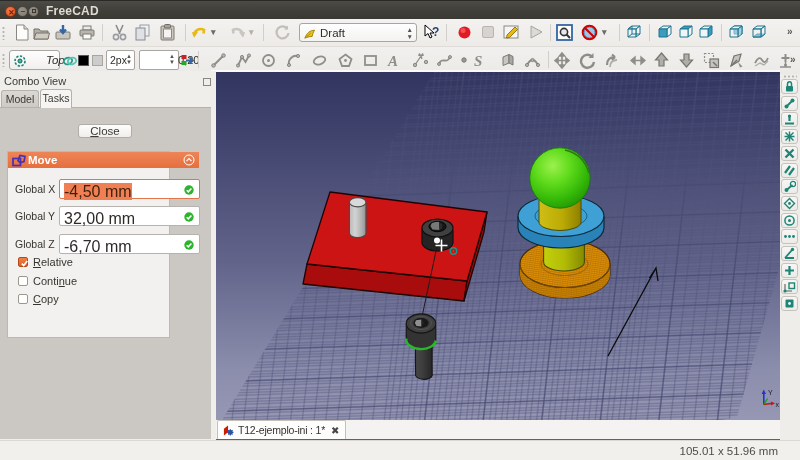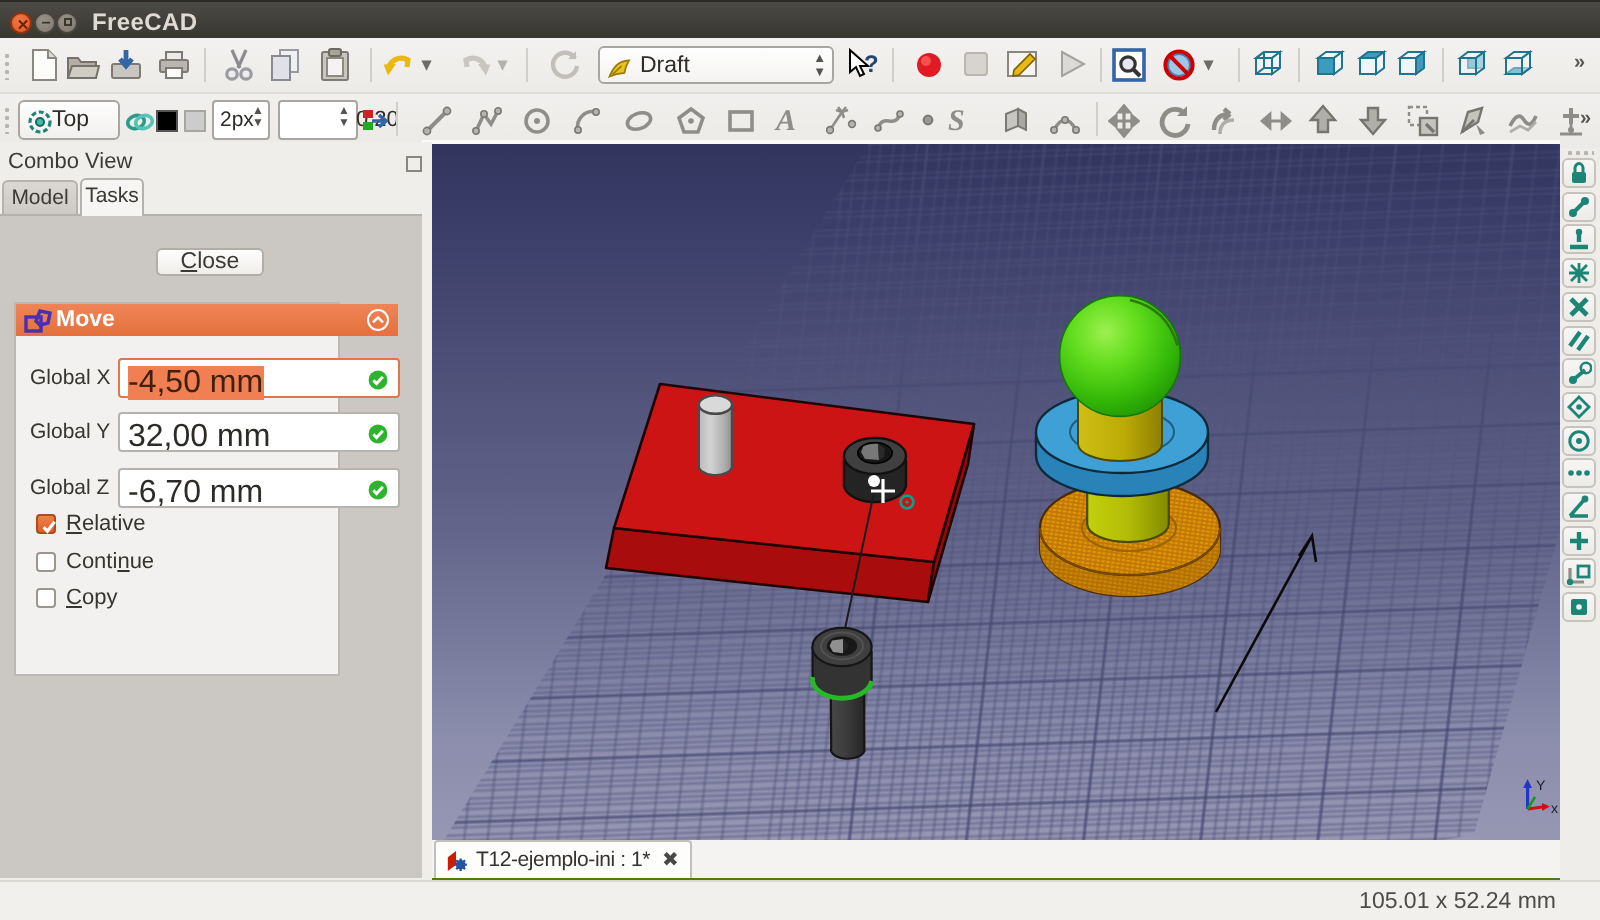--- a/index.html
+++ b/index.html
@@ -252,21 +252,21 @@
     <div class="chev" style="left:787px;top:7px;font-size:10px;">»</div>
   </div>
   <div id="tbar2">
     <div class="grip" style="left:2px;top:6px"></div>
 
     <div style="position:absolute;left:9px;top:3px;width:51px;height:20px;background:linear-gradient(#fefefe,#f2f0ee);border:1px solid #a9a5a0;border-radius:3px;">
       <svg style="position:absolute;left:3px;top:2.5px" width="14" height="14" viewBox="0 0 14 14">
         <circle cx="7" cy="7" r="5" fill="none" stroke="#1e8576" stroke-width="1.6" stroke-dasharray="2.4 1.4"></circle>
         <circle cx="7" cy="7" r="2" fill="#46b8a8" stroke="#12695c" stroke-width="1"></circle>
       </svg>
-      <span style="position:absolute;left:16px;top:3px;font-size:11.5px;color:#2f2d29;">Top</span>
+      <span style="position:absolute;left:36px;top:3px;font-size:11.5px;color:#2f2d29;font-style:italic;">Top</span>
     </div>
 
     <svg class="ticon" style="left:63px;top:8px" width="14" height="12" viewBox="0 0 14 12">
       <ellipse cx="5" cy="6" rx="4.2" ry="3.2" fill="none" stroke="#2a9a8a" stroke-width="1.8" transform="rotate(-18 5 6)"></ellipse>
       <ellipse cx="9" cy="6" rx="4.2" ry="3.2" fill="none" stroke="#55c4b4" stroke-width="1.8" transform="rotate(-18 9 6)"></ellipse>
     </svg>
 
     <div style="position:absolute;left:78px;top:8px;width:11px;height:11px;background:#000;border:1px solid #555;"></div>
 
     <div style="position:absolute;left:92px;top:8px;width:11px;height:11px;background:#ccc;border:1px solid #a9a5a0;"></div>
@@ -663,15 +663,15 @@
   <div id="tabbar">
     <div id="vtab"><svg style="position:absolute;left:5px;top:3.5px" width="11" height="11" viewBox="0 0 12 12">
           <path d="M1,11.5 L1,4 L5.5,0.5 L5.5,8 Z" fill="#cc1d00"></path>
           <circle cx="8" cy="8" r="2.6" fill="#2a52a2"></circle>
           <circle cx="8" cy="8" r="1" fill="#fff"></circle>
           <path d="M8,4.6 L8,11.4 M4.6,8 L11.4,8 M5.6,5.6 L10.4,10.4 M10.4,5.6 L5.6,10.4" stroke="#2a52a2" stroke-width="1.3"></path>
         </svg>T12-ejemplo-ini : 1*<span style="margin-left:6px;color:#4a4845;font-size:10px;">✖</span></div>
   </div>
 
   <div id="status">
-      <div class="dim">105.01 x 52.24 mm</div>
+      <div class="dim">105.01 x 51.96 mm</div>
     </div>
 </div>
 
 </body></html>

